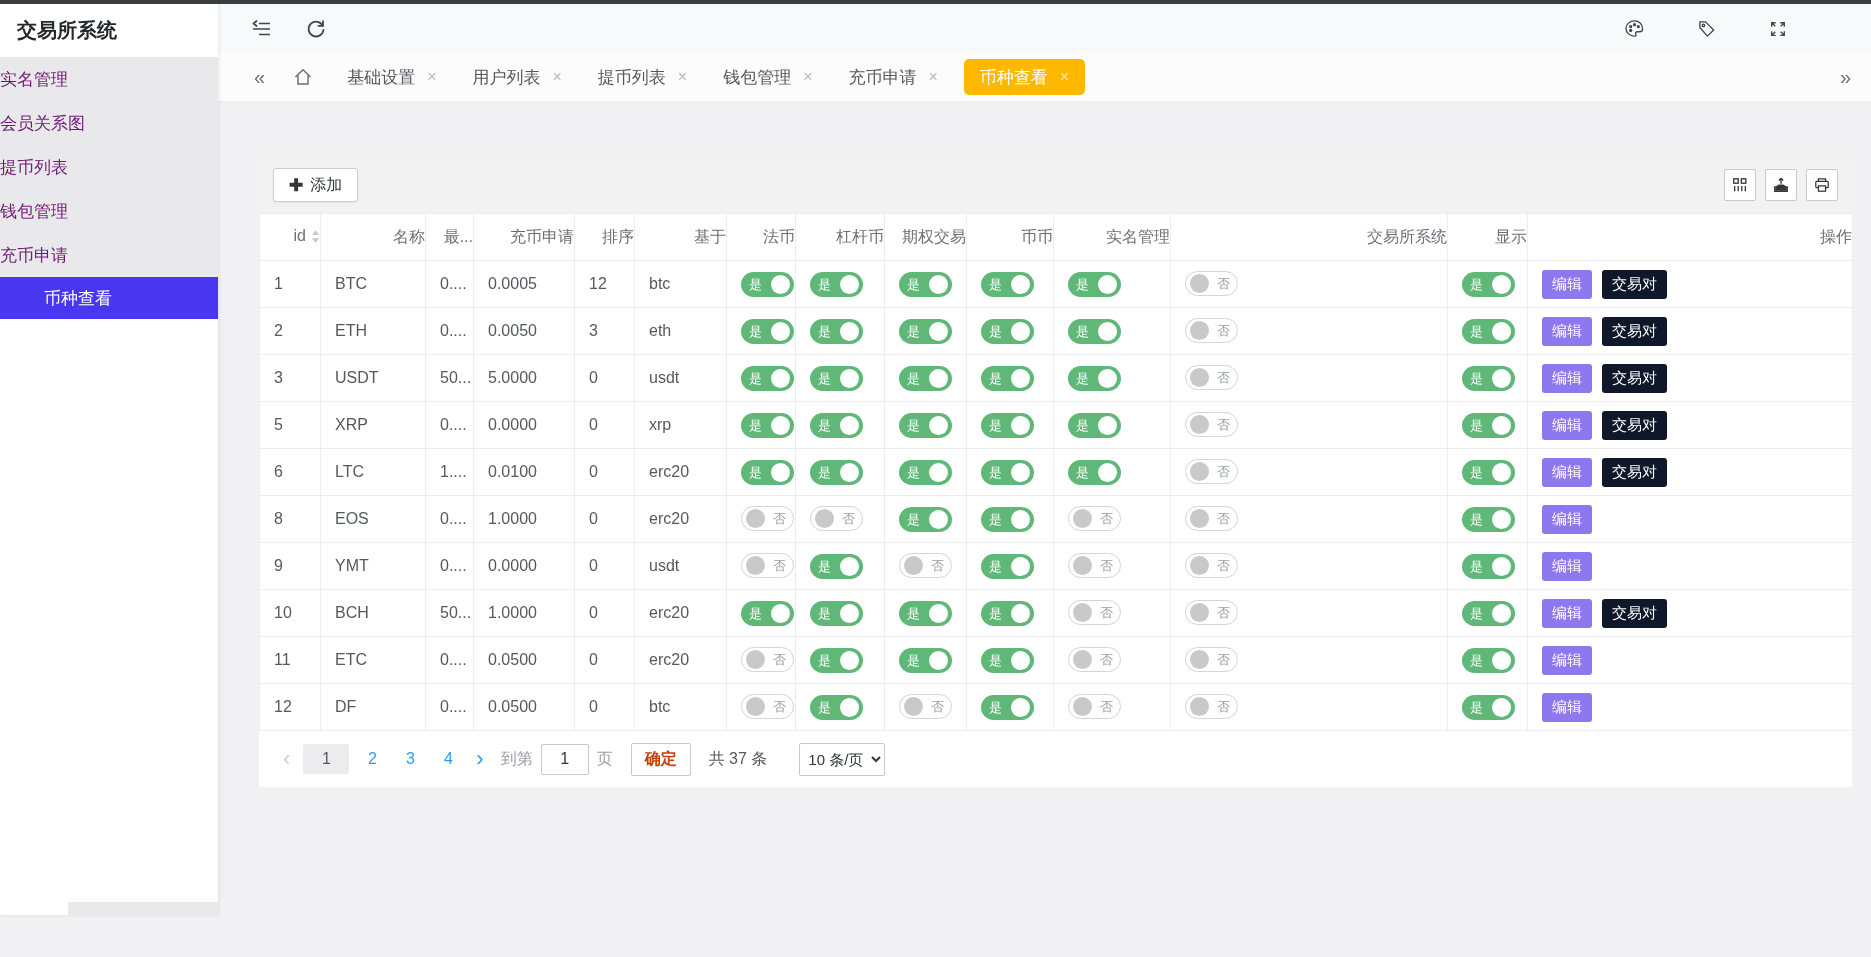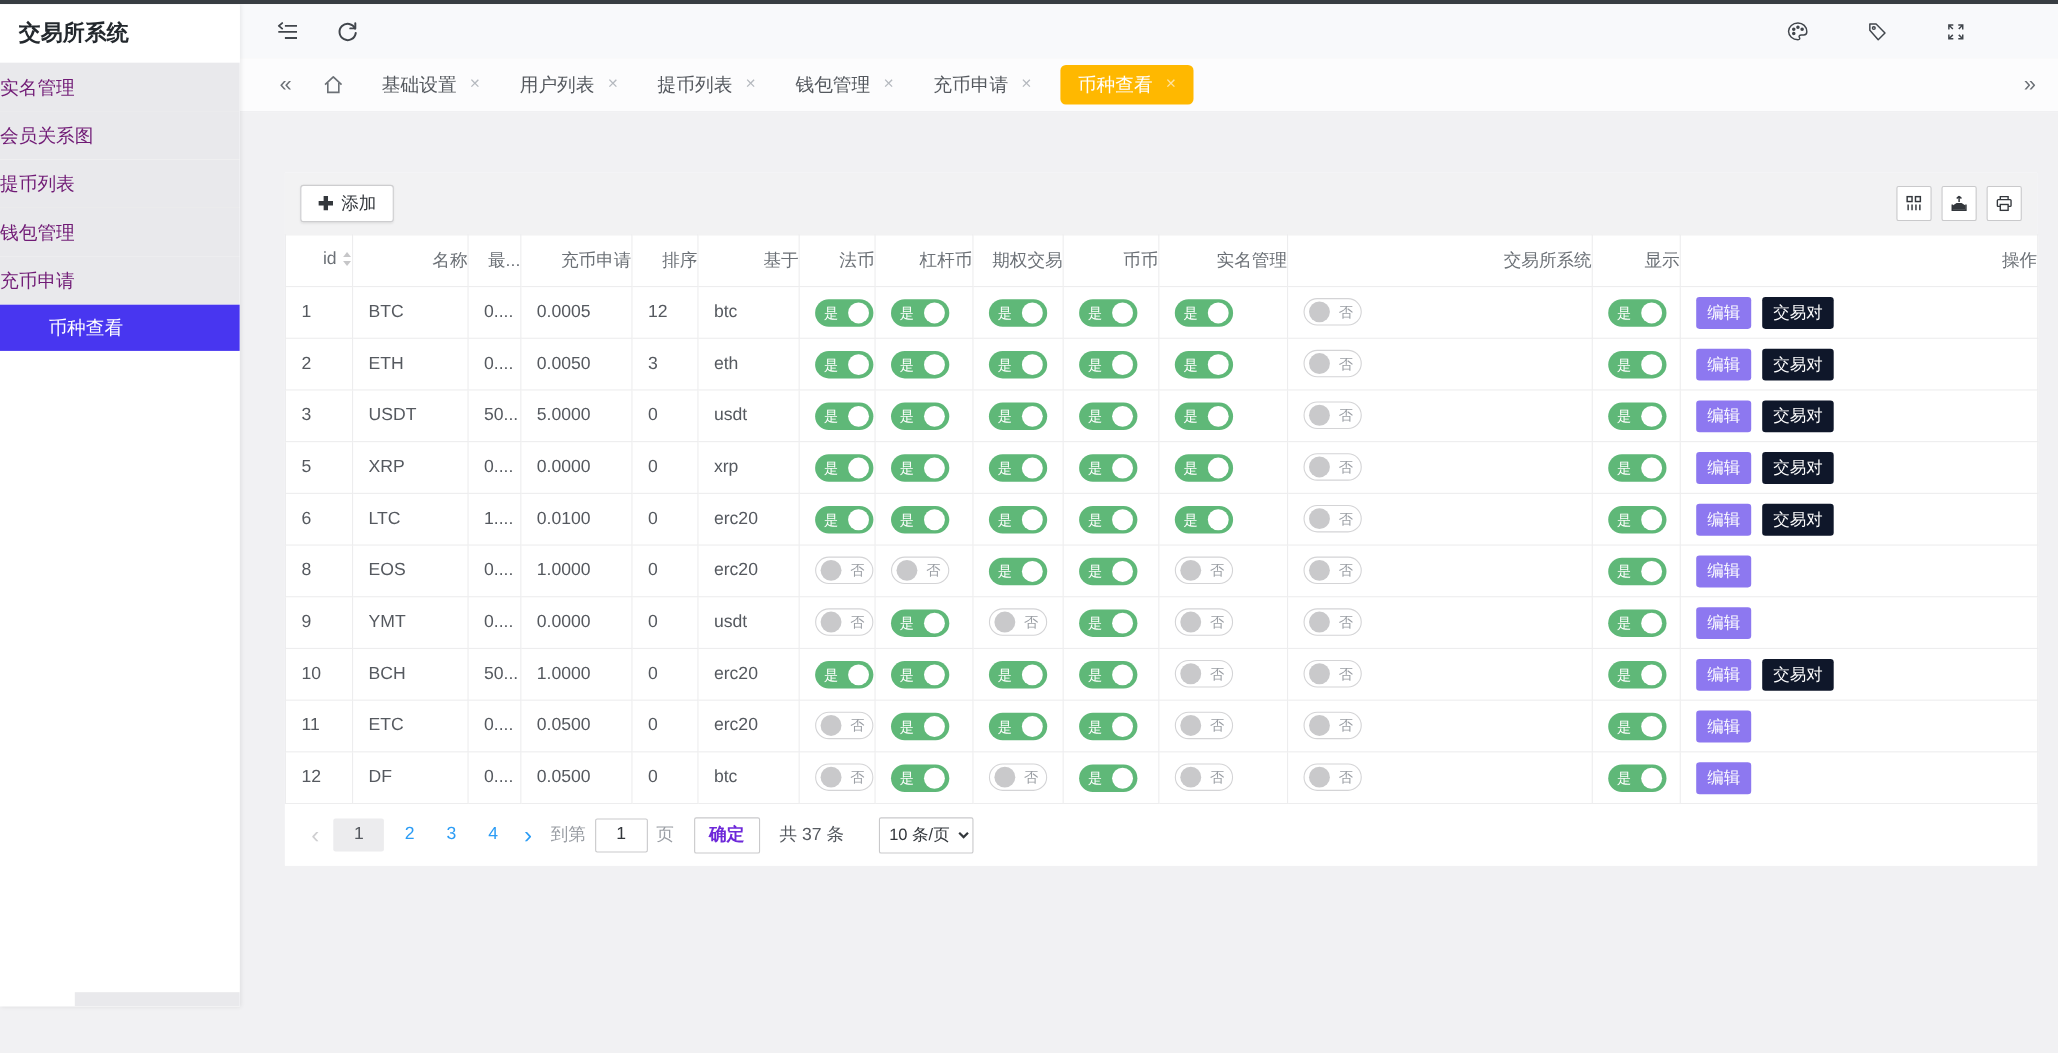--- a/index.html
+++ b/index.html
@@ -79,21 +79,21 @@
   .pager { height:56px; display:flex; align-items:center; padding:0 15px; font-size:16px; background:#fff; }
   .pg-arrow { font-size:22px; padding:0 9px; cursor:pointer; line-height:1; }
   .pg-arrow.prev { color:#cfcfd1; }
   .pg-arrow.next { color:#2b9cf5; }
   .pg-num { min-width:30px; height:30px; display:inline-flex; align-items:center; justify-content:center;
             margin:0 4px; cursor:pointer; color:#2b9cf5; border-radius:2px; }
   .pg-num.current { background:#ececee; color:#55595f; padding:0 10px; min-width:46px; }
   .pg-goto-label,.pg-unit { color:#9a9ea4; margin:0 8px; }
   .pg-input { width:48px; height:31px; border:1px solid #c9c9cb; border-radius:2px; text-align:center; font-size:16px; color:#33373c; }
   .pg-confirm { height:33px; background:#fff; border:1px solid #c9c9cb; border-radius:2px; padding:0 13px;
-                font-size:16px; color:#6d28d9; margin:0 10px; cursor:pointer; font-family:inherit; font-weight:bold; }
+                font-size:16px; color:#c2410c; margin:0 10px; cursor:pointer; font-family:inherit; font-weight:bold; }
   .pg-total { color:#55595f; margin:0 8px; }
   .pg-size { height:33px; border:1px solid #c9c9cb; border-radius:2px; background:#fff; font-size:15px; color:#33373c;
              margin-left:24px; padding:0 4px; font-family:inherit; }
 </style>
 </head>
 <body>
 
 <div class="top-strip"></div>
 
 <aside class="sidebar">

